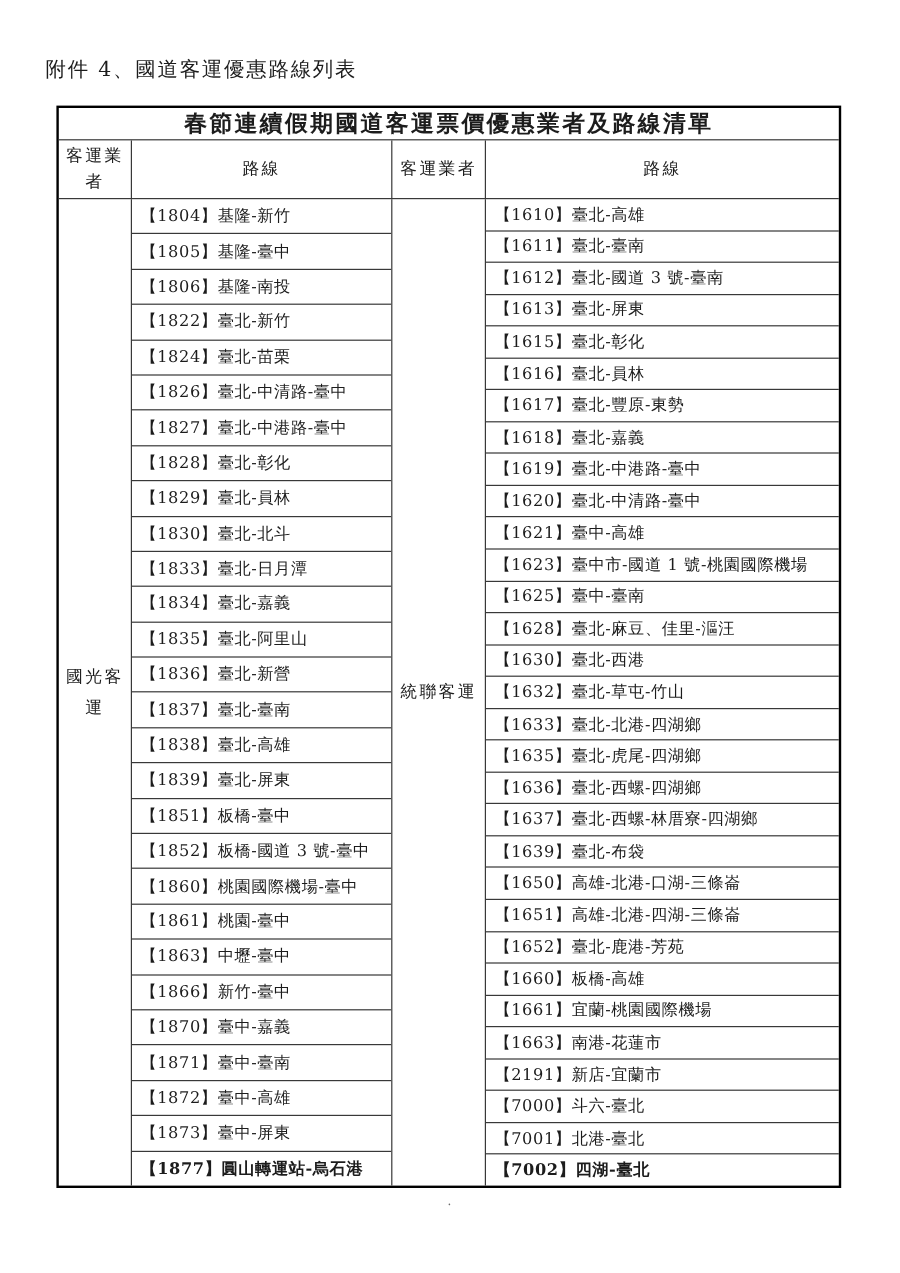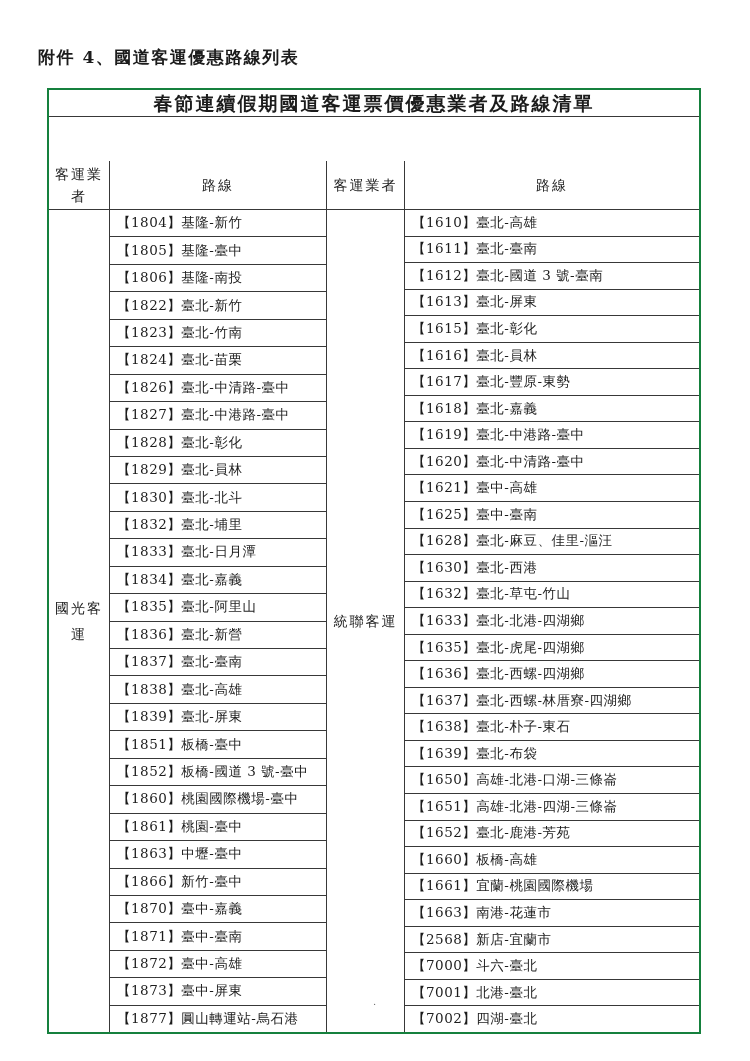--- a/index.html
+++ b/index.html
@@ -10,44 +10,44 @@
     background: #ffffff;
     font-family: "DejaVu Serif", "Liberation Serif", serif;
     color: #1c1c1c;
     overflow: hidden;
   }
   .doc-title {
     position: absolute;
     left: 38px;
     top: 46px;
     font-size: 17px;
-    font-weight: bold;
+    font-weight: normal;
     letter-spacing: 1.5px;
     white-space: nowrap;
   }
   .main-table {
     position: absolute;
     left: 47px;
     top: 88px;
     width: 654px;
-    border: 2px solid #15803d;
+    border: 2px solid #000000;
     box-sizing: border-box;
     background: #ffffff;
   }
   .tbl-caption {
     height: 26px;
     line-height: 26px;
     text-align: center;
     font-size: 19px;
     font-weight: bold;
     letter-spacing: 2px;
     border-bottom: 1px solid #383838;
     white-space: nowrap;
   }
-  .tbl-header { display: flex; height: 48px; border-bottom: 1px solid #383838; margin-top: 44px; }
+  .tbl-header { display: flex; height: 48px; border-bottom: 1px solid #383838; }
   .th {
     display: flex; align-items: center; justify-content: center;
     text-align: center; font-size: 14px; letter-spacing: 2px;
     box-sizing: border-box; line-height: 22px;
   }
   .col-op-l { width: 61px; border-right: 1px solid #383838; }
   .col-rt-l { width: 217px; border-right: 1px solid #383838; }
   .col-op-r { width: 78px; border-right: 1px solid #383838; }
   .col-rt-r { flex: 1; }
   .tbl-body { display: flex; height: 822px; }
@@ -64,21 +64,21 @@
     flex: 1;
     display: flex; align-items: center;
     box-sizing: border-box;
     padding-left: 7px;
     font-size: 13.5px;
     letter-spacing: 0.5px;
     white-space: nowrap;
     border-bottom: 1px solid #383838;
     overflow: hidden;
   }
-  .route-row:last-child { border-bottom: none; }
+  .route-row:last-child { border-bottom: none; font-weight: bold; }
   .footer-mark {
     position: absolute;
     left: 373px;
     top: 996px;
     font-size: 10px;
     color: #6b6b6b;
   }
 </style>
 </head>
 <body>
@@ -98,28 +98,26 @@
       <div class="th col-rt-r">路線</div>
     </div>
 
     <div class="tbl-body">
       <div class="op-cell col-op-l">國光客運</div>
       <div class="routes-col col-rt-l">
           <div class="route-row">【1804】基隆-新竹</div>
           <div class="route-row">【1805】基隆-臺中</div>
           <div class="route-row">【1806】基隆-南投</div>
           <div class="route-row">【1822】臺北-新竹</div>
-          <div class="route-row">【1823】臺北-竹南</div>
           <div class="route-row">【1824】臺北-苗栗</div>
           <div class="route-row">【1826】臺北-中清路-臺中</div>
           <div class="route-row">【1827】臺北-中港路-臺中</div>
           <div class="route-row">【1828】臺北-彰化</div>
           <div class="route-row">【1829】臺北-員林</div>
           <div class="route-row">【1830】臺北-北斗</div>
-          <div class="route-row">【1832】臺北-埔里</div>
           <div class="route-row">【1833】臺北-日月潭</div>
           <div class="route-row">【1834】臺北-嘉義</div>
           <div class="route-row">【1835】臺北-阿里山</div>
           <div class="route-row">【1836】臺北-新營</div>
           <div class="route-row">【1837】臺北-臺南</div>
           <div class="route-row">【1838】臺北-高雄</div>
           <div class="route-row">【1839】臺北-屏東</div>
           <div class="route-row">【1851】板橋-臺中</div>
           <div class="route-row">【1852】板橋-國道 3 號-臺中</div>
           <div class="route-row">【1860】桃園國際機場-臺中</div>
@@ -138,37 +136,37 @@
           <div class="route-row">【1611】臺北-臺南</div>
           <div class="route-row">【1612】臺北-國道 3 號-臺南</div>
           <div class="route-row">【1613】臺北-屏東</div>
           <div class="route-row">【1615】臺北-彰化</div>
           <div class="route-row">【1616】臺北-員林</div>
           <div class="route-row">【1617】臺北-豐原-東勢</div>
           <div class="route-row">【1618】臺北-嘉義</div>
           <div class="route-row">【1619】臺北-中港路-臺中</div>
           <div class="route-row">【1620】臺北-中清路-臺中</div>
           <div class="route-row">【1621】臺中-高雄</div>
+          <div class="route-row">【1623】臺中市-國道 1 號-桃園國際機場</div>
           <div class="route-row">【1625】臺中-臺南</div>
           <div class="route-row">【1628】臺北-麻豆、佳里-漚汪</div>
           <div class="route-row">【1630】臺北-西港</div>
           <div class="route-row">【1632】臺北-草屯-竹山</div>
           <div class="route-row">【1633】臺北-北港-四湖鄉</div>
           <div class="route-row">【1635】臺北-虎尾-四湖鄉</div>
           <div class="route-row">【1636】臺北-西螺-四湖鄉</div>
           <div class="route-row">【1637】臺北-西螺-林厝寮-四湖鄉</div>
-          <div class="route-row">【1638】臺北-朴子-東石</div>
           <div class="route-row">【1639】臺北-布袋</div>
           <div class="route-row">【1650】高雄-北港-口湖-三條崙</div>
           <div class="route-row">【1651】高雄-北港-四湖-三條崙</div>
           <div class="route-row">【1652】臺北-鹿港-芳苑</div>
           <div class="route-row">【1660】板橋-高雄</div>
           <div class="route-row">【1661】宜蘭-桃園國際機場</div>
           <div class="route-row">【1663】南港-花蓮市</div>
-          <div class="route-row">【2568】新店-宜蘭市</div>
+          <div class="route-row">【2191】新店-宜蘭市</div>
           <div class="route-row">【7000】斗六-臺北</div>
           <div class="route-row">【7001】北港-臺北</div>
           <div class="route-row">【7002】四湖-臺北</div>
         </div>
     </div>
 
   </div>
 
   <div class="footer-mark">.</div>
 

